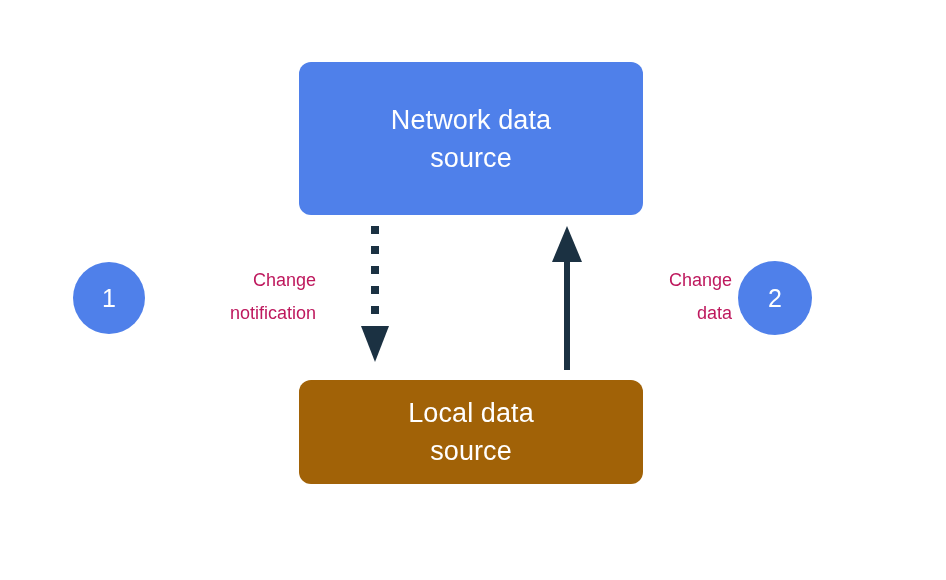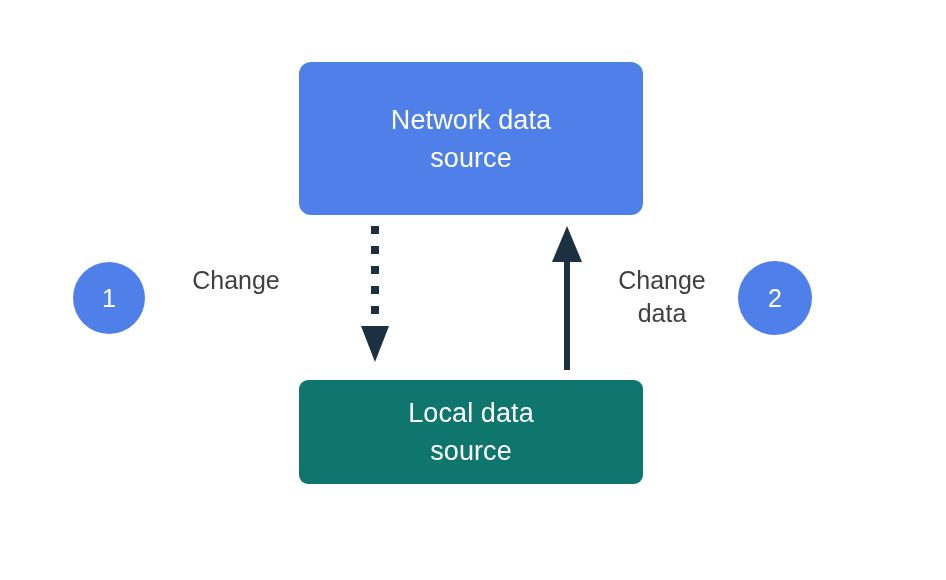--- a/index.html
+++ b/index.html
@@ -44,22 +44,21 @@
     width: 344px;
     height: 153px;
     background: #4f80ea;
   }
 
   #node-local {
     left: 299px;
     top: 380px;
     width: 344px;
     height: 104px;
-    background: #0f766e;
-    border-radius: 9px;
+    background: #a16207;
   }
 
   .node-label {
     display: block;
     max-width: 240px;
   }
 
   
   .step-circle {
     position: absolute;
@@ -85,24 +84,24 @@
   #step-circle-2 {
     left: 738px;
     top: 261px;
     width: 74px;
     height: 74px;
   }
 
   
   .edge-label {
     position: absolute;
-    color: #404040;
-    font-size: 25px;
+    color: #be185d;
+    font-size: 18px;
     line-height: 33px;
-    text-align: center;
+    text-align: right;
     white-space: nowrap;
     user-select: none;
   }
 
   #edge-label-notification {
     left: 156px;
     top: 264px;
     width: 160px;
   }
 
@@ -164,20 +163,21 @@
     <rect x="15" y="32" width="6" height="114" fill="#1b3142"></rect>
     <polygon points="18,2 33,38 3,38" fill="#1b3142"></polygon>
   </svg>
 
   <div class="step-circle" id="step-circle-1">
     <span>1</span>
   </div>
 
   <div class="edge-label" id="edge-label-notification">
     <span>Change</span><br>
+    <span>notification</span>
   </div>
 
   <div class="edge-label" id="edge-label-fetch">
     <span>Change</span><br>
     <span>data</span>
   </div>
 
   <div class="step-circle" id="step-circle-2">
     <span>2</span>
   </div>

